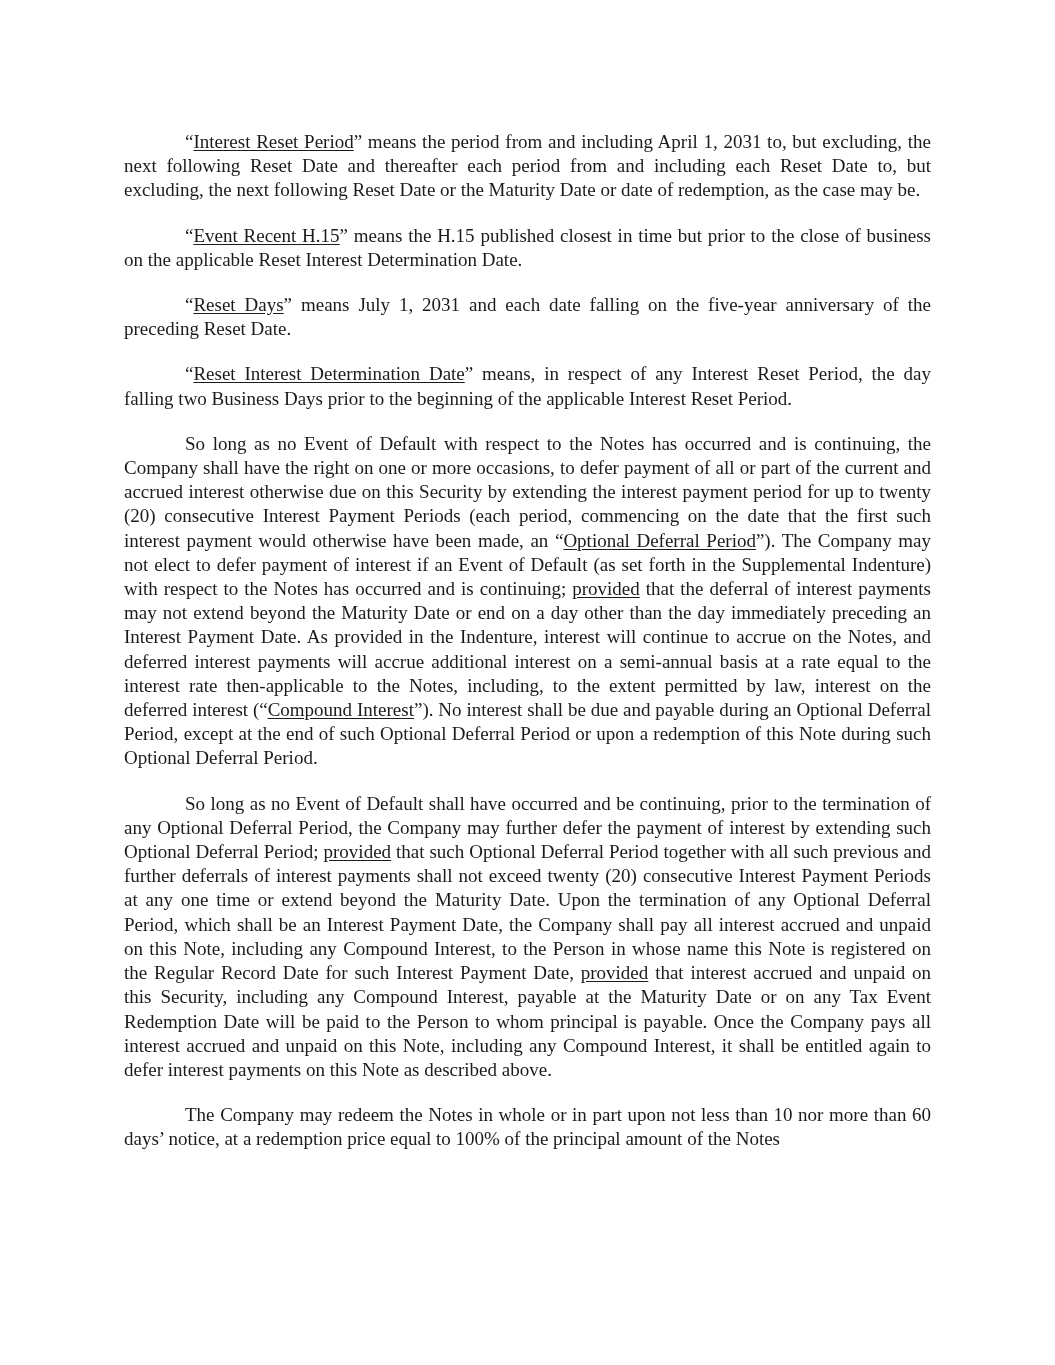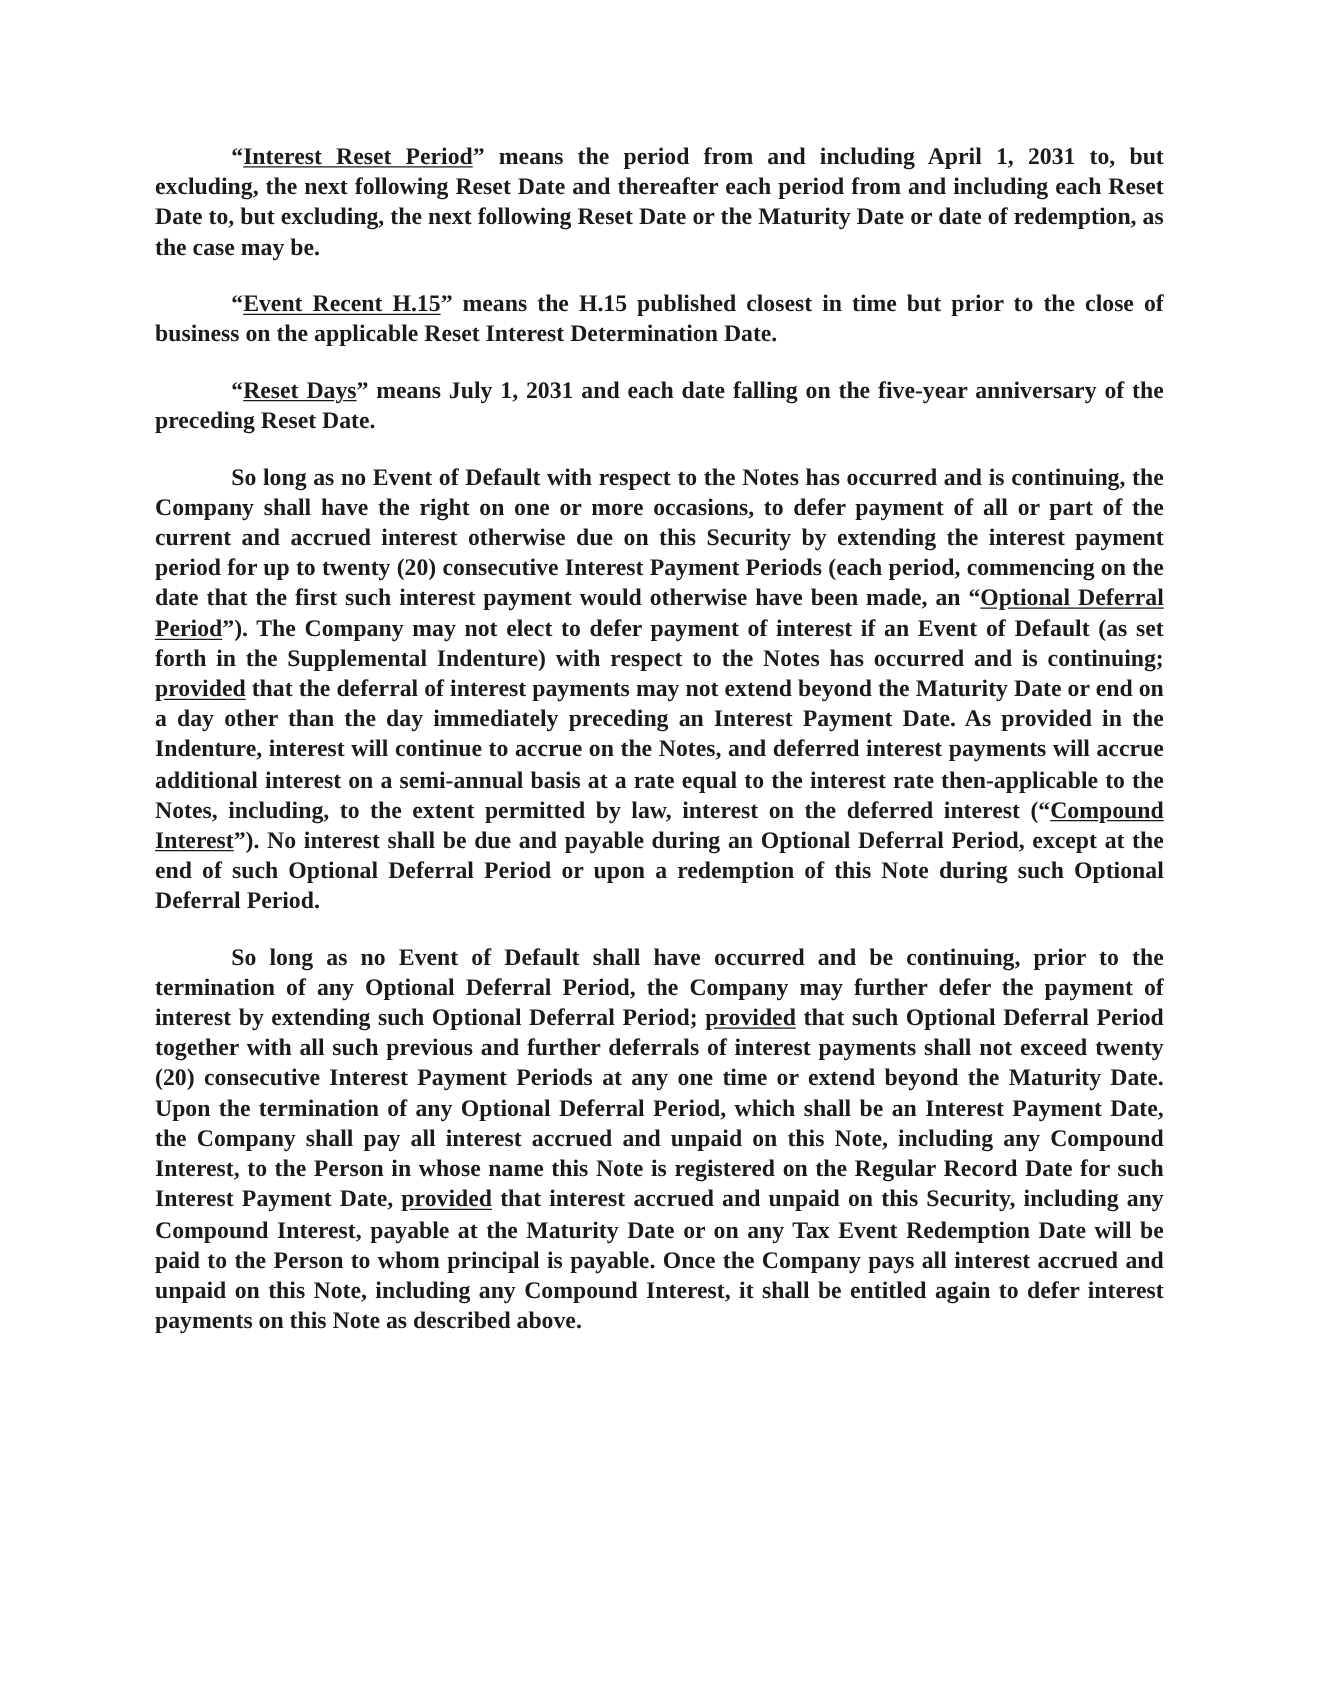--- a/index.html
+++ b/index.html
@@ -17,41 +17,42 @@
     overflow: hidden;
   }
   .doc-body {
     font-family: "Liberation Serif", "DejaVu Serif", serif;
     font-size: 19px;
     line-height: 24.2px;
     color: #1b1b1b;
     text-align: justify;
   }
   p.para {
-    margin: 0 0 21px 0;
+    margin: 16px 0 21px 0;
     text-indent: 61px;
-    font-weight: bold;
   }
   .u {
     text-decoration: underline;
     text-underline-offset: 2px;
   }
 </style>
 </head>
 <body>
 
 <div class="page">
   <div class="doc-body">
 
     <p class="para"><span>“</span><span class="u">Interest Reset Period</span><span>” means the period from and including April 1, 2031 to, but excluding, the next following Reset Date and thereafter each period from and including each Reset Date to, but excluding, the next following Reset Date or the Maturity Date or date of redemption, as the case may be.</span></p>
 
     <p class="para"><span>“</span><span class="u">Event Recent H.15</span><span>” means the H.15 published closest in time but prior to the close of business on the applicable Reset Interest Determination Date.</span></p>
 
     <p class="para"><span>“</span><span class="u">Reset Days</span><span>” means July 1, 2031 and each date falling on the five-year anniversary of the preceding Reset Date.</span></p>
 
+    <p class="para"><span>“</span><span class="u">Reset Interest Determination Date</span><span>” means, in respect of any Interest Reset Period, the day falling two Business Days prior to the beginning of the applicable Interest Reset Period.</span></p>
 
     <p class="para"><span>So long as no Event of Default with respect to the Notes has occurred and is continuing, the Company shall have the right on one or more occasions, to defer payment of all or part of the current and accrued interest otherwise due on this Security by extending the interest payment period for up to twenty (20) consecutive Interest Payment Periods (each period, commencing on the date that the first such interest payment would otherwise have been made, an “</span><span class="u">Optional Deferral Period</span><span>”).  The Company may not elect to defer payment of interest if an Event of Default (as set forth in the Supplemental Indenture) with respect to the Notes has occurred and is continuing; </span><span class="u">provided</span><span> that the deferral of interest payments may not extend beyond the Maturity Date or end on a day other than the day immediately preceding an Interest Payment Date.  As provided in the Indenture, interest will continue to accrue on the Notes, and deferred interest payments will accrue additional interest on a semi-annual basis at a rate equal to the interest rate then-applicable to the Notes, including, to the extent permitted by law, interest on the deferred interest (“</span><span class="u">Compound Interest</span><span>”).  No interest shall be due and payable during an Optional Deferral Period, except at the end of such Optional Deferral Period or upon a redemption of this Note during such Optional Deferral Period.</span></p>
 
     <p class="para"><span>So long as no Event of Default shall have occurred and be continuing, prior to the termination of any Optional Deferral Period, the Company may further defer the payment of interest by extending such Optional Deferral Period; </span><span class="u">provided</span><span> that such Optional Deferral Period together with all such previous and further deferrals of interest payments shall not exceed twenty (20) consecutive Interest Payment Periods at any one time or extend beyond the Maturity Date.  Upon the termination of any Optional Deferral Period, which shall be an Interest Payment Date, the Company shall pay all interest accrued and unpaid on this Note, including any Compound Interest, to the Person in whose name this Note is registered on the Regular Record Date for such Interest Payment Date, </span><span class="u">provided</span><span> that interest accrued and unpaid on this Security, including any Compound Interest, payable at the Maturity Date or on any Tax Event Redemption Date will be paid to the Person to whom principal is payable.  Once the Company pays all interest accrued and unpaid on this Note, including any Compound Interest, it shall be entitled again to defer interest payments on this Note as described above.</span></p>
 
+    <p class="para"><span>The Company may redeem the Notes in whole or in part upon not less than 10 nor more than 60 days’ notice, at a redemption price equal to 100% of the principal amount of the Notes</span></p>
 
   </div>
 </div>
 
 </body></html>

